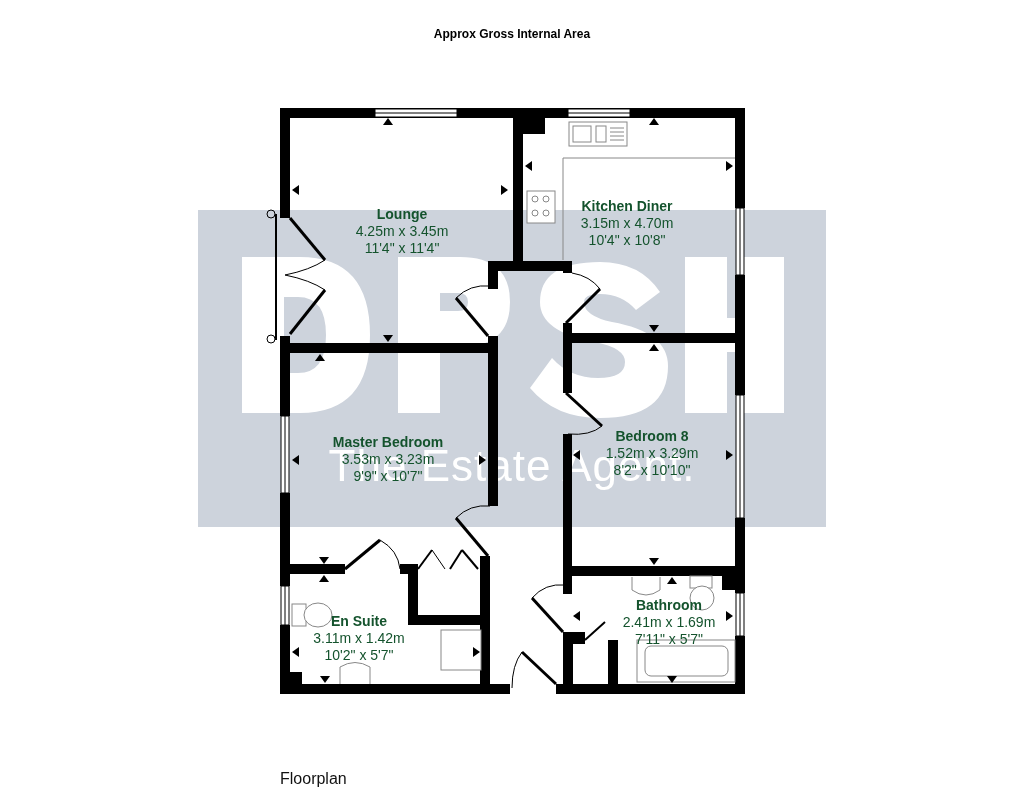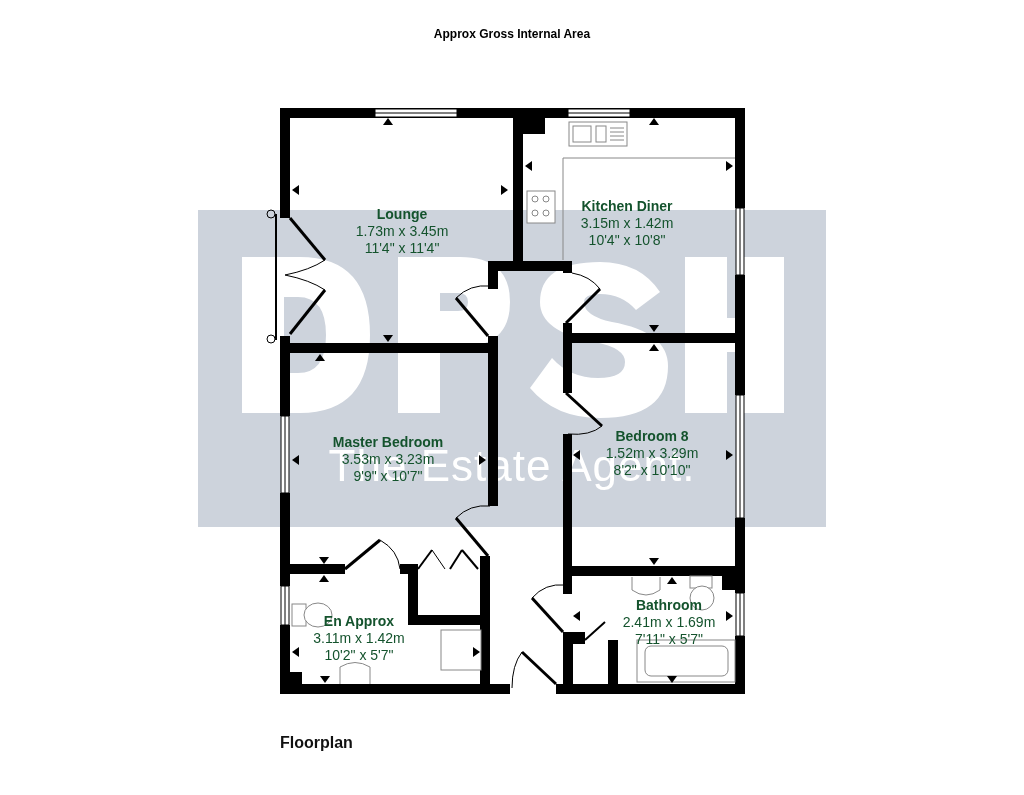--- a/index.html
+++ b/index.html
@@ -1,20 +1,20 @@
 <!DOCTYPE html>
 <html><head>
   <meta charset="utf-8">
   <style>
     html, body { margin:0; padding:0; background:#ffffff; }
     body { width:1024px; height:795px; position:relative; overflow:hidden; font-family:"Liberation Sans", sans-serif; }
     .header { position:absolute; left:0; top:27px; width:1024px; text-align:center; font-weight:bold; font-size:12px; line-height:15px; color:#000; }
     .header div { white-space:nowrap; }
     svg.plan { position:absolute; left:0; top:0; }
-    .footer-label { position:absolute; left:280px; top:734px; font-size:16px; color:#111;font-weight:bold; }
+    .footer-label { position:absolute; left:280px; top:770px; font-size:16px; color:#111; }
     .room-label { position:absolute; text-align:center; color:#14532d; transform:translateX(-50%); white-space:nowrap; }
     .room-label .nm { font-weight:bold; font-size:14px; line-height:17px; }
     .room-label .dm { font-size:14px; line-height:17px; }
   </style>
 </head>
 <body>
 
 <div class="header">
   <div>Approx Gross Internal Area</div>
 </div>
@@ -201,40 +201,40 @@
     <polygon points="325,683 320,676 330,676"></polygon>
     <polygon points="573,616 580,611 580,621"></polygon>
     <polygon points="733,616 726,611 726,621"></polygon>
     <polygon points="672,577 667,584 677,584"></polygon>
     <polygon points="672,683 667,676 677,676"></polygon>
   </g>
 </svg>
 
 <div class="room-label" style="left:402px; top:206px;">
   <div class="nm">Lounge</div>
-  <div class="dm">1.73m x 3.45m</div>
+  <div class="dm">4.25m x 3.45m</div>
   <div class="dm">11'4" x 11'4"</div>
 </div>
 <div class="room-label" style="left:604px; top:198px;margin-left:23px;">
   <div class="nm">Kitchen Diner</div>
-  <div class="dm">3.15m x 1.42m</div>
+  <div class="dm">3.15m x 4.70m</div>
   <div class="dm">10'4" x 10'8"</div>
 </div>
 <div class="room-label" style="left:388px; top:434px;">
   <div class="nm">Master Bedroom</div>
   <div class="dm">3.53m x 3.23m</div>
   <div class="dm">9'9" x 10'7"</div>
 </div>
 <div class="room-label" style="left:652px; top:428px;">
   <div class="nm">Bedroom 8</div>
   <div class="dm">1.52m x 3.29m</div>
   <div class="dm">8'2" x 10'10"</div>
 </div>
 <div class="room-label" style="left:359px; top:613px;">
-  <div class="nm">En Approx</div>
+  <div class="nm">En Suite</div>
   <div class="dm">3.11m x 1.42m</div>
   <div class="dm">10'2" x 5'7"</div>
 </div>
 <div class="room-label" style="left:669px; top:597px;">
   <div class="nm">Bathroom</div>
   <div class="dm">2.41m x 1.69m</div>
   <div class="dm">7'11" x 5'7"</div>
 </div>
 
 <div class="footer-label">Floorplan</div>

